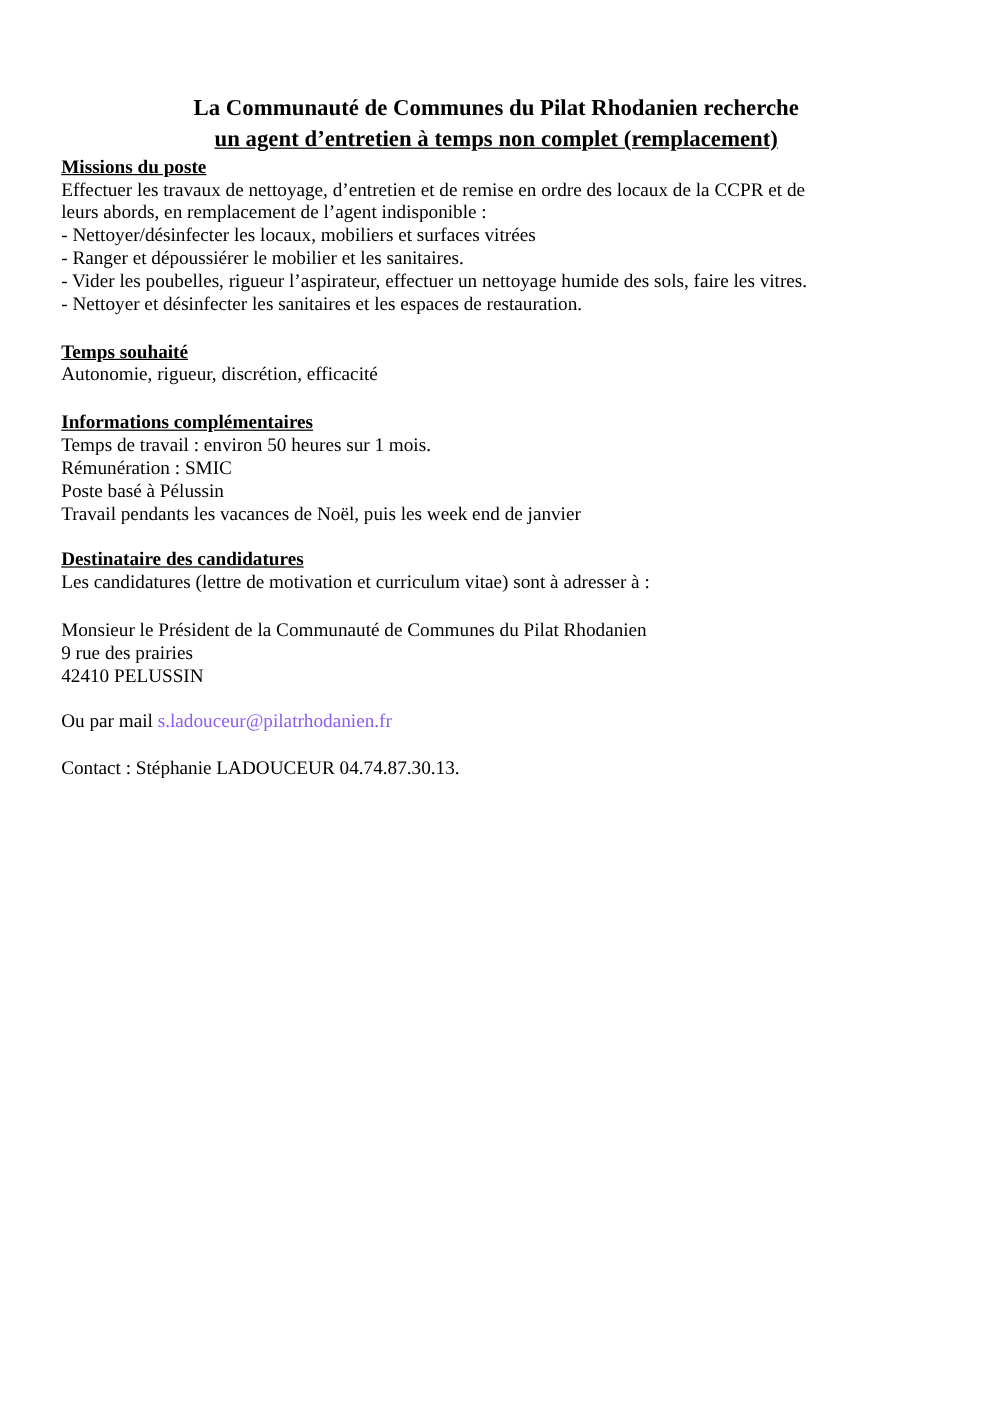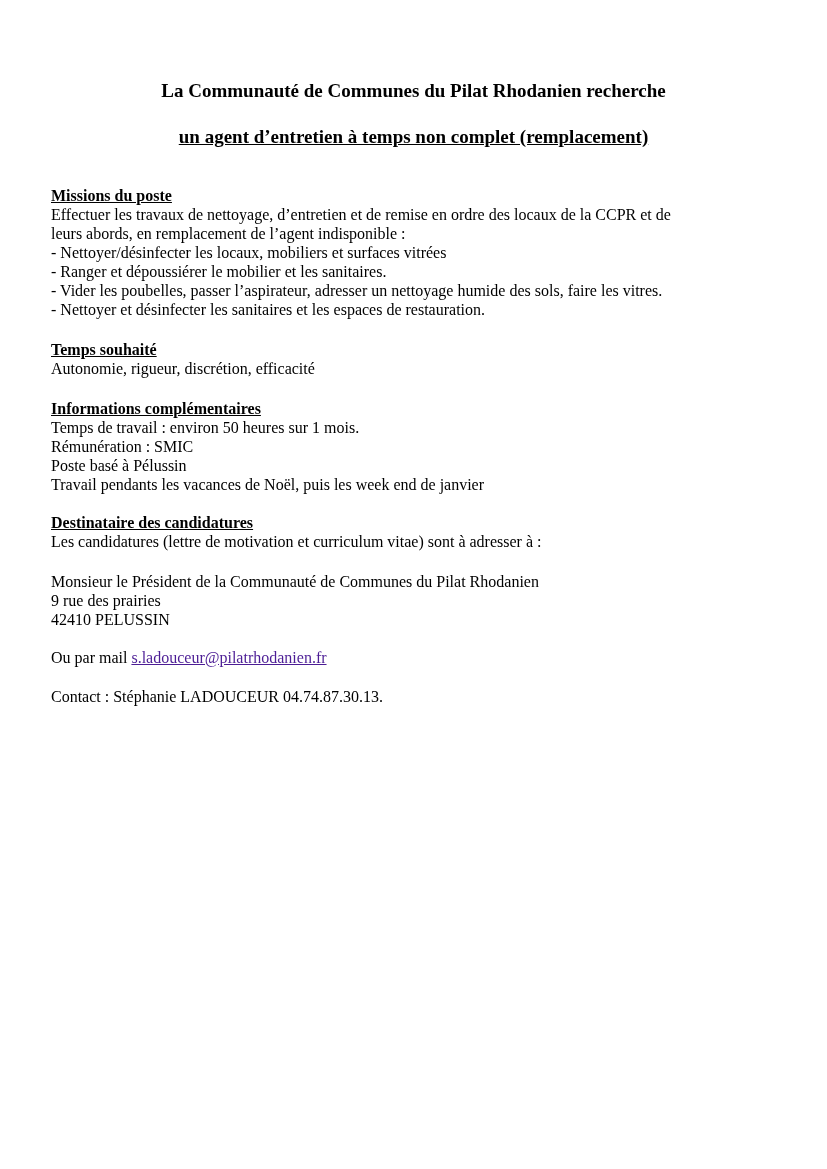--- a/index.html
+++ b/index.html
@@ -19,55 +19,54 @@
     top: 78px;
     left: 51px;
     width: 725px;
   }
   .doc-title {
     text-align: center;
     font-weight: 700;
     font-size: 19px;
     line-height: 26px;
   }
-  .u { text-decoration: underline; margin-top: 20px; }
+  .u { text-decoration: underline; }
   .heading {
     font-weight: 700;
     text-decoration: underline;
   }
   .bold { font-weight: 400; }
-  .mt-title-gap { margin-top: 36px; }
+  .mt-title-gap { }
   .mt-19 { margin-top: 19px; }
   .mt-20 { margin-top: 20px; }
   .mt-21 { margin-top: 21px; }
   .line { min-height: 19px; }
   a.email {
-    color: #4c1d95;
-    text-decoration: underline;
+    color: #8b5cf6;
     cursor: pointer;
   }
 </style>
 </head>
 <body>
 
 <div class="page">
   <div class="content">
 
     <div class="doc-title">
       <div>La Communauté de Communes du Pilat Rhodanien recherche</div>
       <div class="u">un agent d’entretien à temps non complet (remplacement)</div>
     </div>
 
     <div class="mt-title-gap">
       <div class="heading line">Missions du poste</div>
       <div class="bold line">Effectuer les travaux de nettoyage, d’entretien et de remise en ordre des locaux de la CCPR et de</div>
       <div class="bold line">leurs abords, en remplacement de l’agent indisponible :</div>
       <div class="line">- Nettoyer/désinfecter les locaux, mobiliers et surfaces vitrées</div>
       <div class="line">- Ranger et dépoussiérer le mobilier et les sanitaires.</div>
-      <div class="line">- Vider les poubelles, passer l’aspirateur, adresser un nettoyage humide des sols, faire les vitres.</div>
+      <div class="line">- Vider les poubelles, rigueur l’aspirateur, effectuer un nettoyage humide des sols, faire les vitres.</div>
       <div class="line">- Nettoyer et désinfecter les sanitaires et les espaces de restauration.</div>
     </div>
 
     <div class="mt-21">
       <div class="heading line">Temps souhaité</div>
       <div class="line">Autonomie, rigueur, discrétion, efficacité</div>
     </div>
 
     <div class="mt-21">
       <div class="heading line">Informations complémentaires</div>

